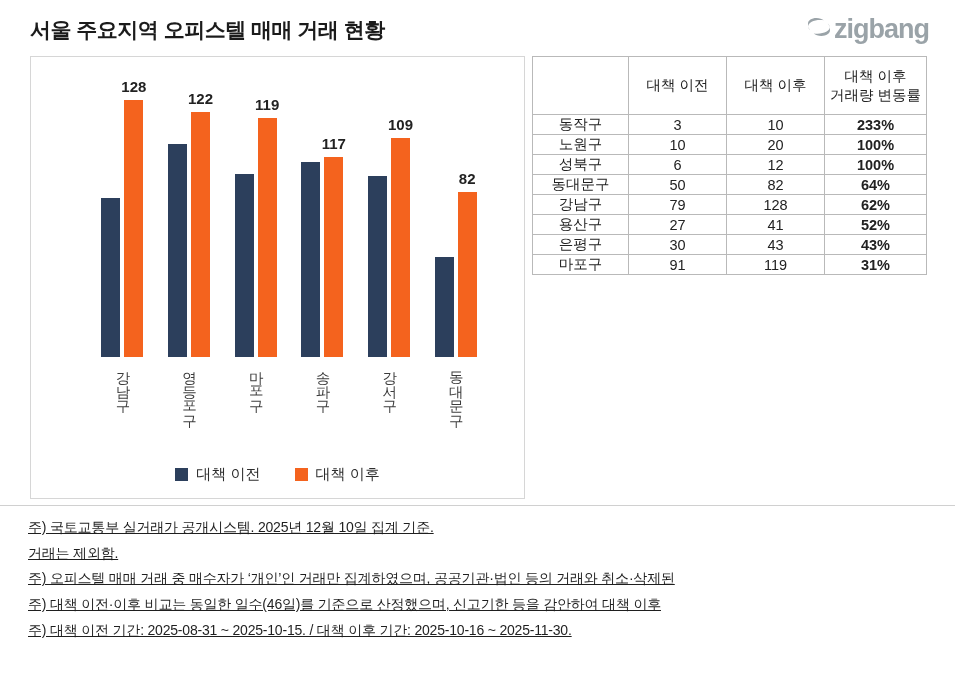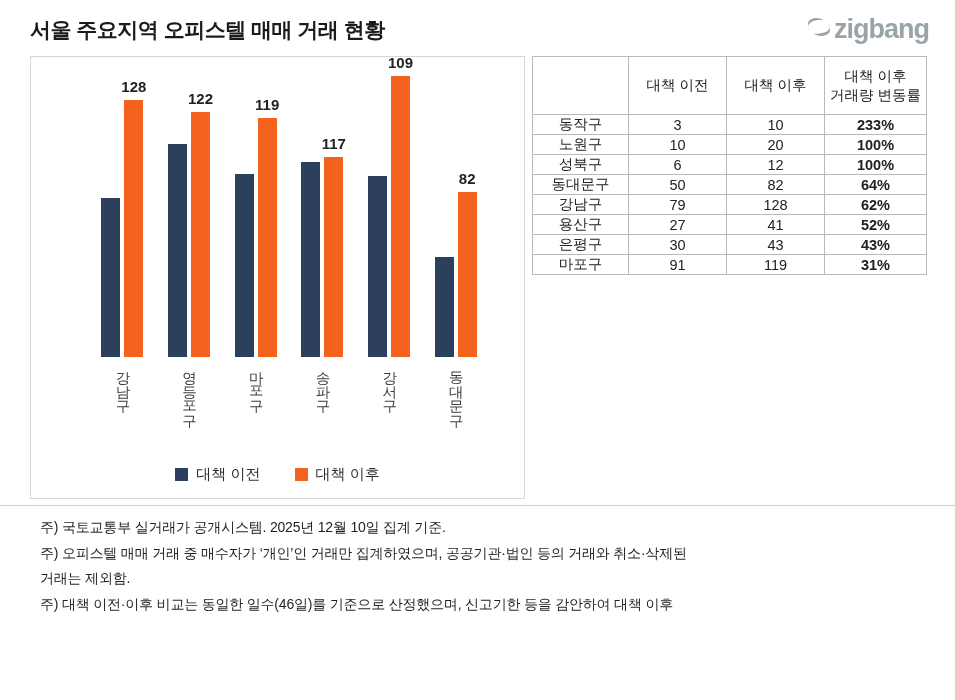--- a/index.html
+++ b/index.html
@@ -172,21 +172,22 @@
     left: 0; top: 505px;
     width: 955px;
     border-top: 1px solid #d0d0d0;
     padding: 10px 28px 0 28px;
   }
   .note {
     font-size: 14px;
     color: #1f1f1f;
     line-height: 1.62;
     letter-spacing: -0.2px;
-    margin: 0 0 3px 12px;
+    margin: 0 0 3px 0;
+    text-decoration: underline;
   }
 </style>
 </head>
 <body>
 
 <div class="page">
 
   <div class="header">
     <div class="title">서울 주요지역 오피스텔 매매 거래 현황</div>
     <div class="brand">
@@ -227,21 +228,21 @@
 
         <div class="group">
           <div class="bar before" style="height:195px"></div>
           <div class="bar after" style="height:200px">
             <span class="bar-label">117</span>
           </div>
         </div>
 
         <div class="group">
           <div class="bar before" style="height:181px"></div>
-          <div class="bar after" style="height:281px">
+          <div class="bar after" style="height:219px">
             <span class="bar-label">109</span>
           </div>
         </div>
 
         <div class="group">
           <div class="bar before" style="height:100px"></div>
           <div class="bar after" style="height:165px">
             <span class="bar-label">82</span>
           </div>
         </div>
@@ -349,18 +350,19 @@
           <td>91</td>
           <td>119</td>
           <td class="delta">31%</td>
         </tr>
       </tbody>
     </table>
   </div>
 
   <div class="notes">
     <p class="note">주) 국토교통부 실거래가 공개시스템. 2025년 12월 10일 집계 기준.</p>
+    <p class="note">거래는 제외함.</p>
     <p class="note">주) 오피스텔 매매 거래 중 매수자가 ‘개인’인 거래만 집계하였으며, 공공기관·법인 등의 거래와 취소·삭제된</p>
-    <p class="note">거래는 제외함.</p>
     <p class="note">주) 대책 이전·이후 비교는 동일한 일수(46일)를 기준으로 산정했으며, 신고기한 등을 감안하여 대책 이후</p>
+    <p class="note">주) 대책 이전 기간: 2025-08-31 ~ 2025-10-15. / 대책 이후 기간: 2025-10-16 ~ 2025-11-30.</p>
   </div>
 
 </div>
 
 </body></html>

